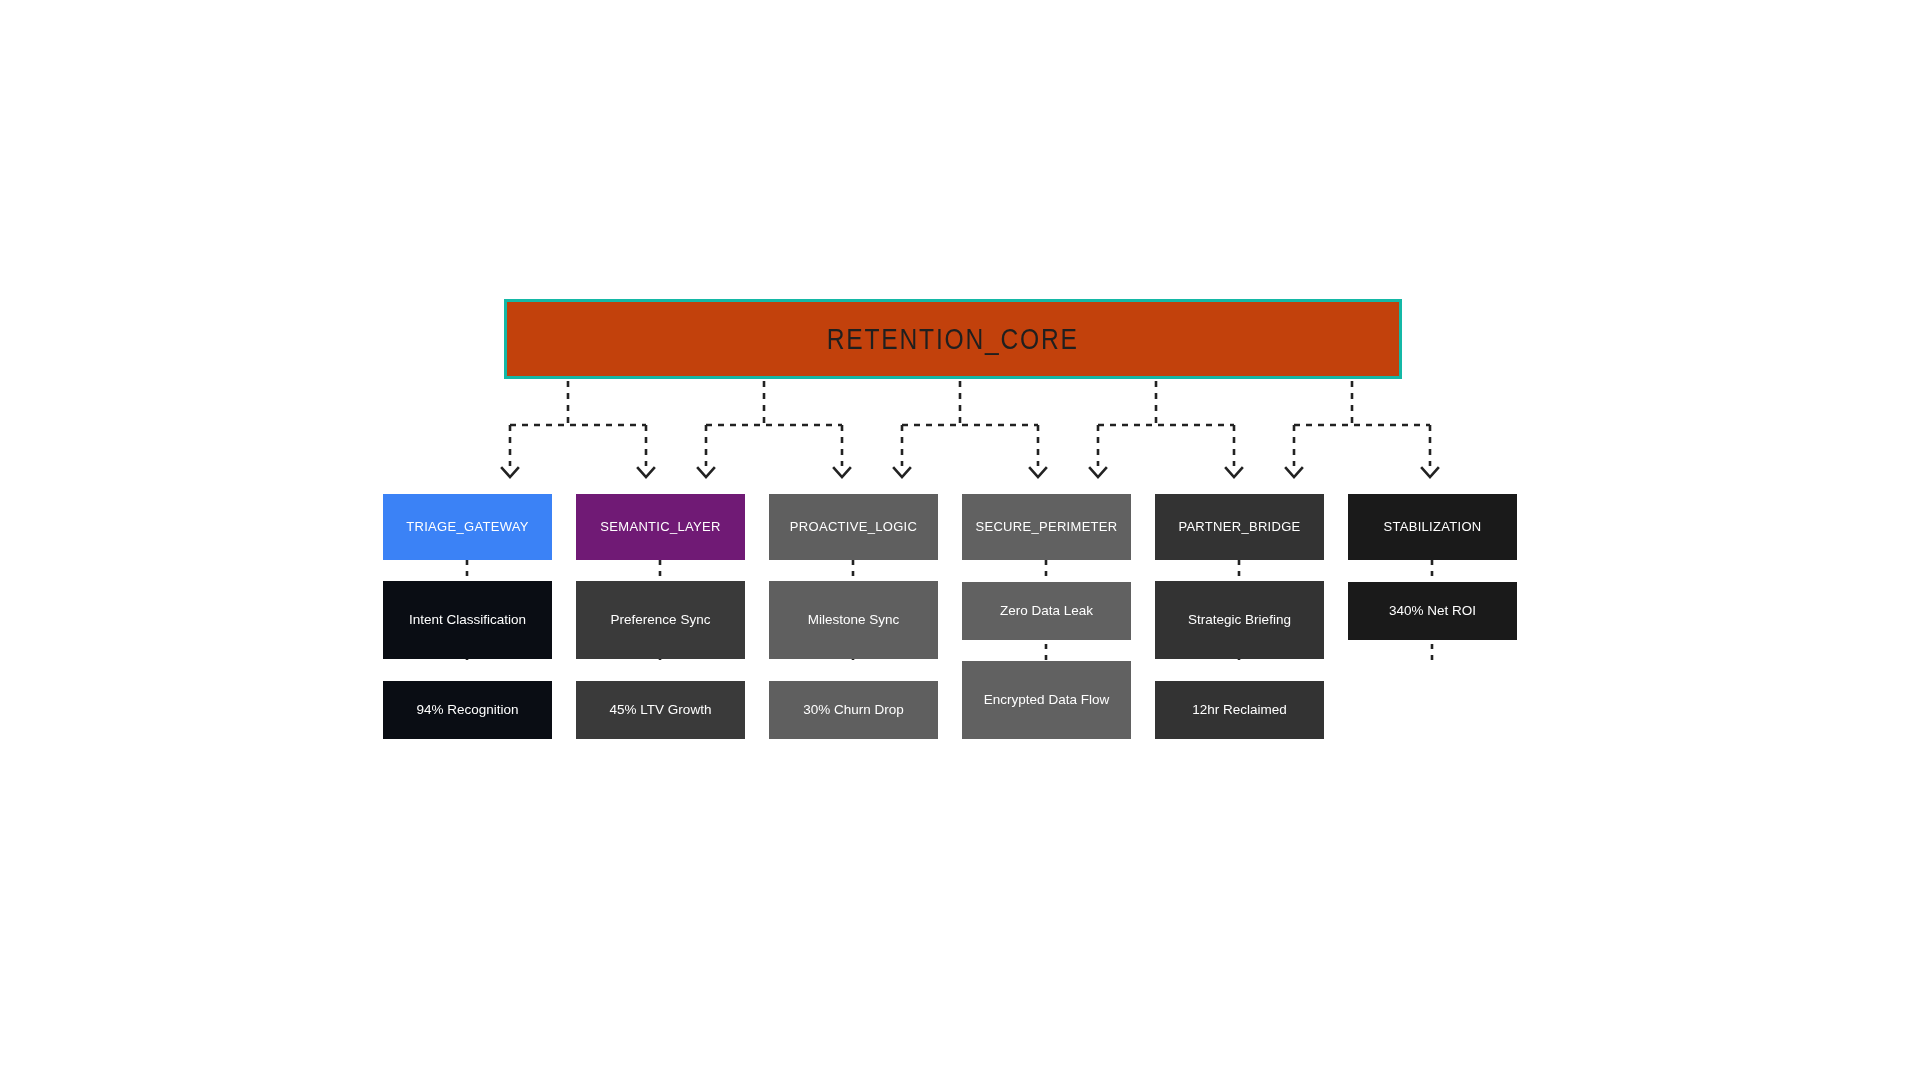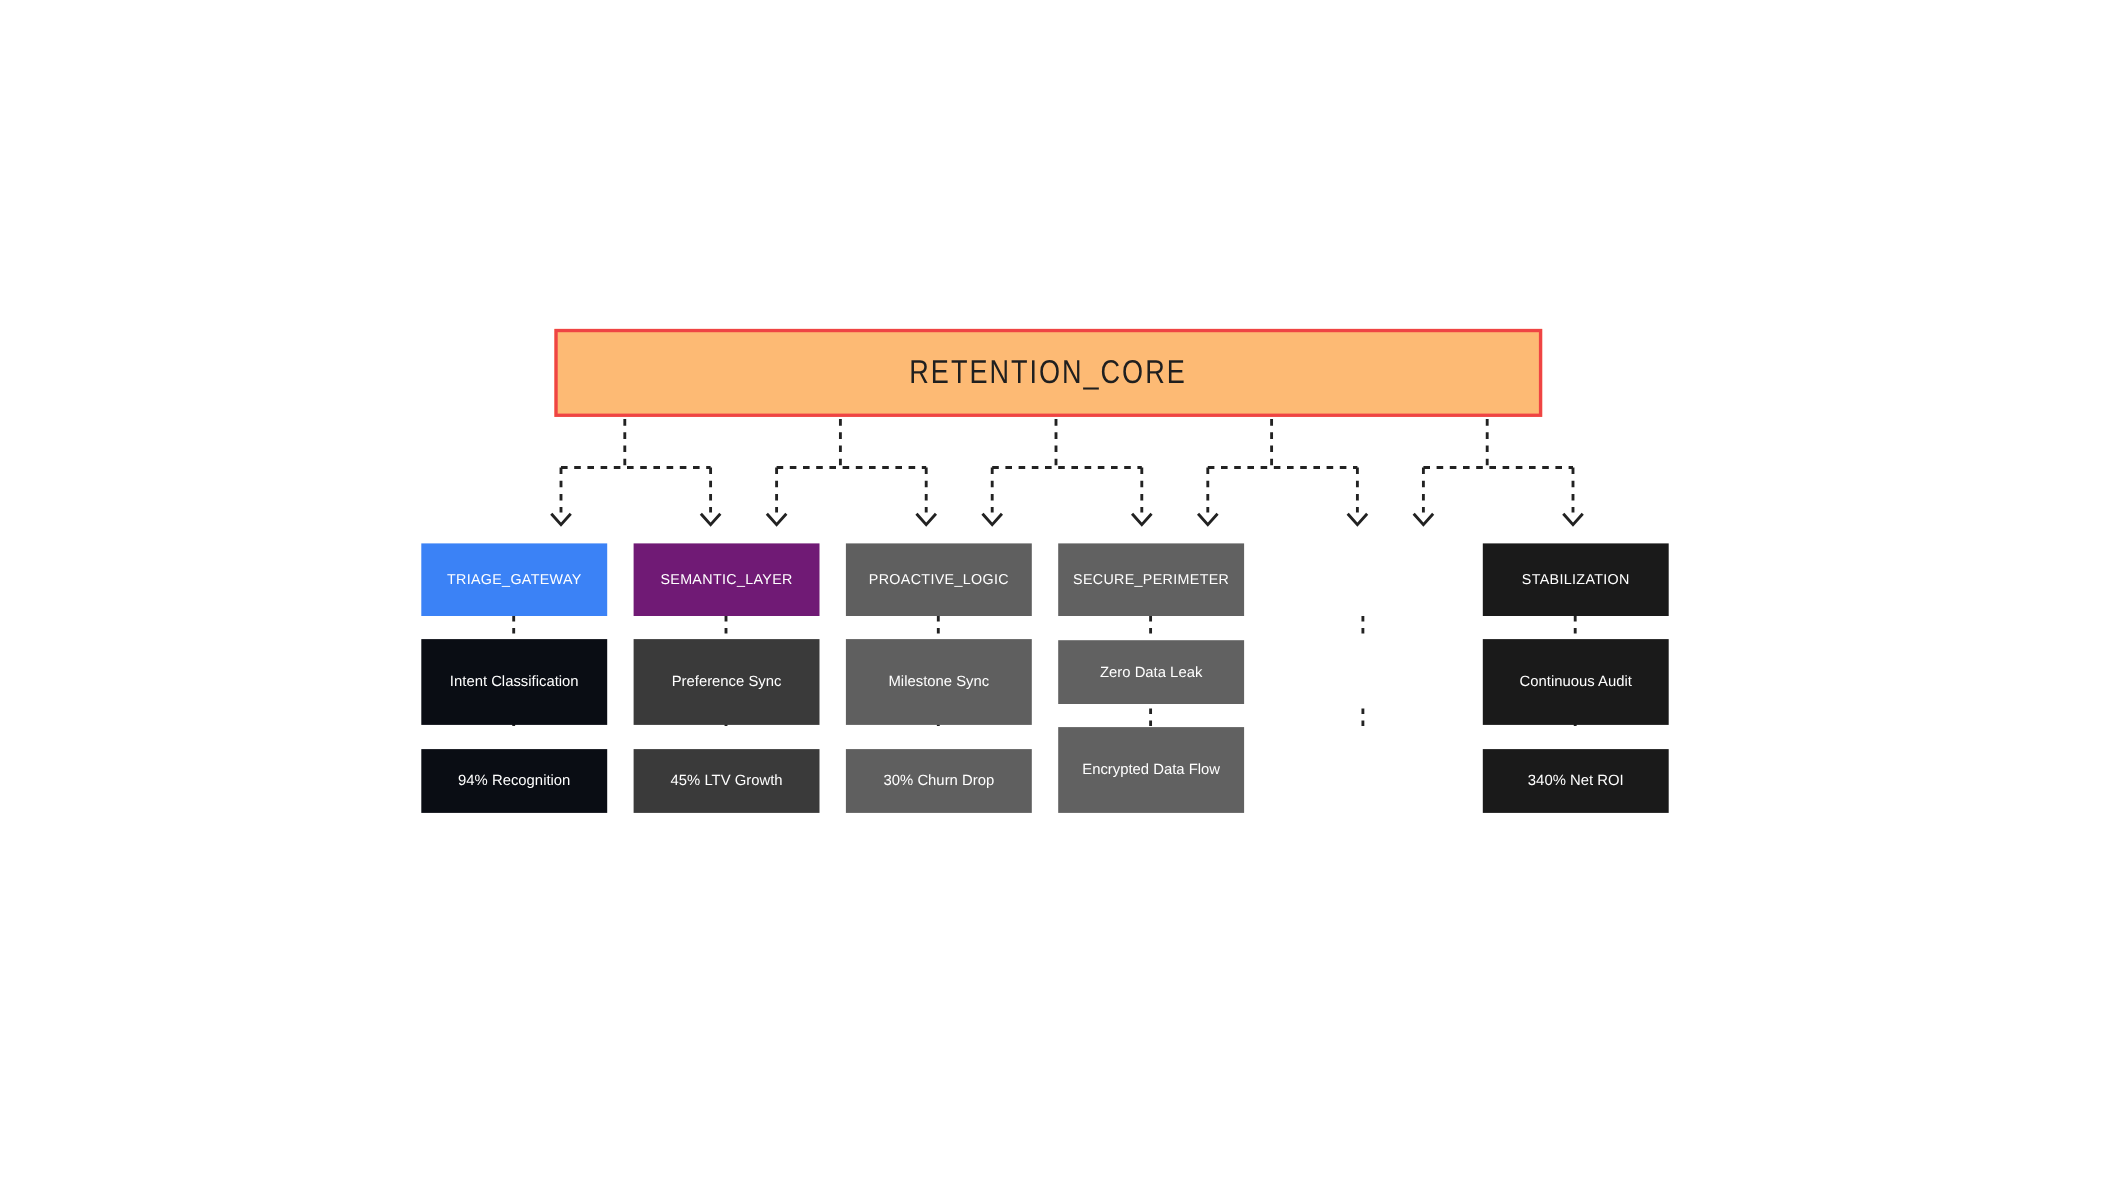--- a/index.html
+++ b/index.html
@@ -22,22 +22,22 @@
   }
 
   
   #root-node {
     position: absolute;
     left: 504px;
     top: 299px;
     width: 898px;
     height: 80px;
     box-sizing: border-box;
-    background: #fdba74;
-    border: 3px solid #ef4444;
+    background: #c2410c;
+    border: 3px solid #14b8a6;
     display: flex;
     align-items: center;
     justify-content: center;
   }
   #root-title {
     font-family: "Liberation Sans Narrow", "Liberation Sans", sans-serif;
     font-size: 30px;
     font-weight: 400;
     letter-spacing: 2.2px;
     color: #1f1f1f;
@@ -203,27 +203,35 @@
         <span>SECURE_PERIMETER</span>
       </div>
       <div class="cell cell-metric" style="background:#616161">
         <span>Zero Data Leak</span>
       </div>
       <div class="cell cell-mid" style="background:#616161">
         <span>Encrypted Data Flow</span>
       </div>
     </div>
 
+    <div class="column" style="left:772px">
+      <div class="cell cell-head" style="background:#333333">
+        <span>PARTNER_BRIDGE</span>
+      </div>
+      <div class="cell cell-mid" style="background:#333333">
+        <span>Strategic Briefing</span>
+      </div>
+      <div class="cell cell-metric" style="background:#333333">
+        <span>12hr Reclaimed</span>
+      </div>
+    </div>
 
     <div class="column" style="left:965px">
       <div class="cell cell-head" style="background:#1a1a1a">
         <span>STABILIZATION</span>
       </div>
-      <div class="cell cell-mid" style="background:#1a1a1a">
-        <span>Continuous Audit</span>
-      </div>
       <div class="cell cell-metric" style="background:#1a1a1a">
         <span>340% Net ROI</span>
       </div>
     </div>
 
   </div>
 </div>
 
 </body></html>

